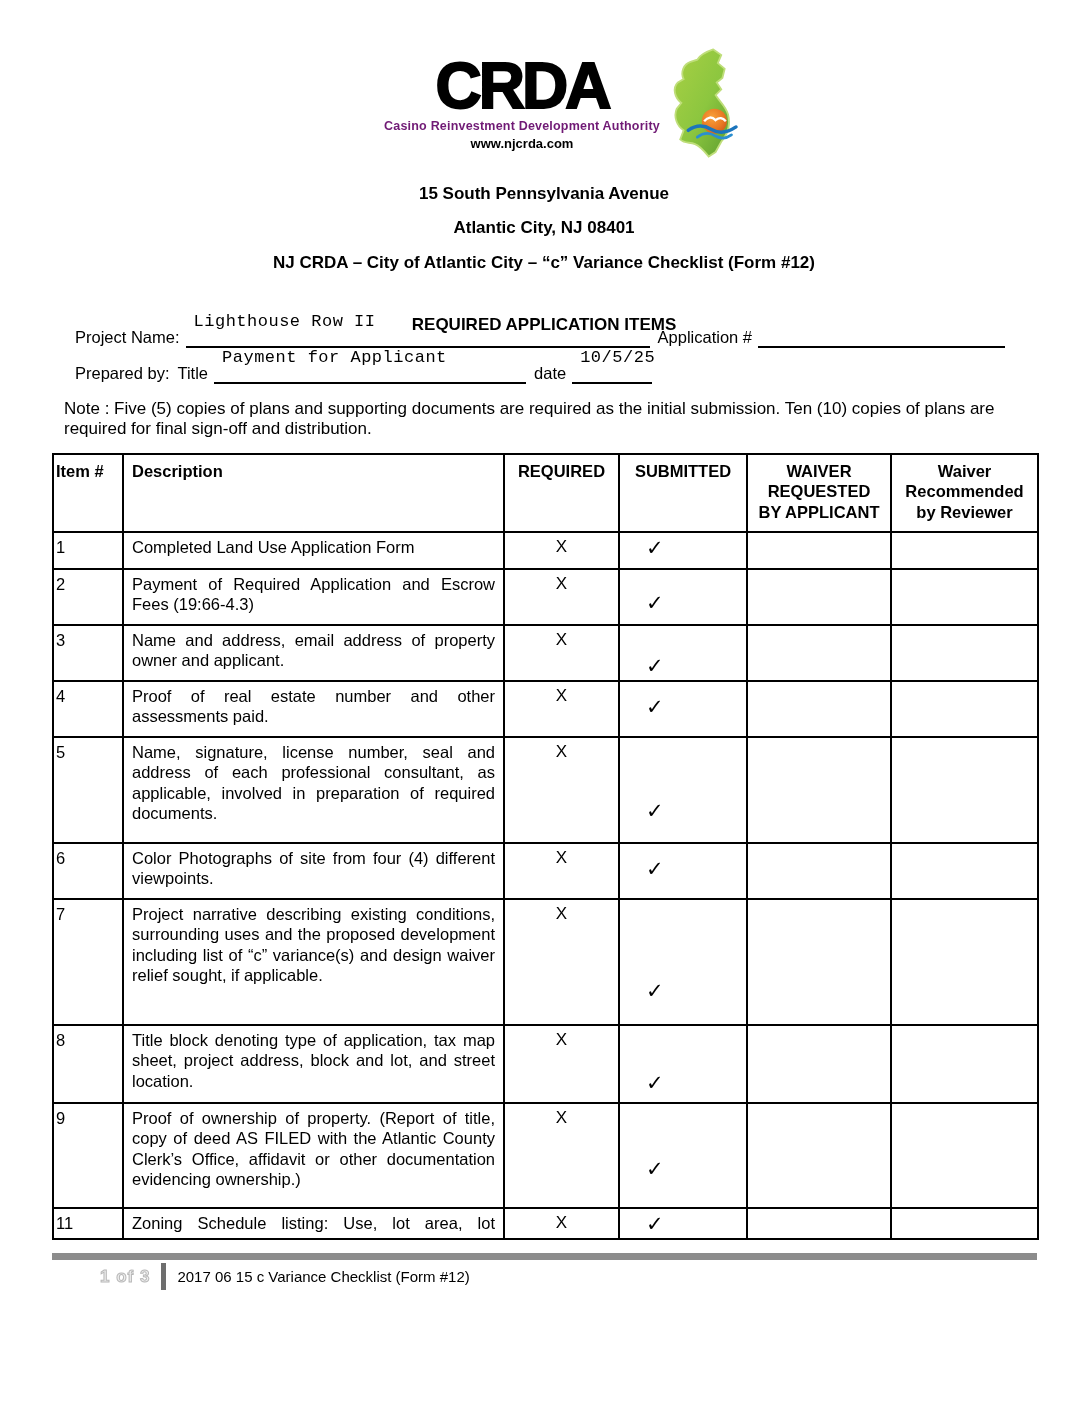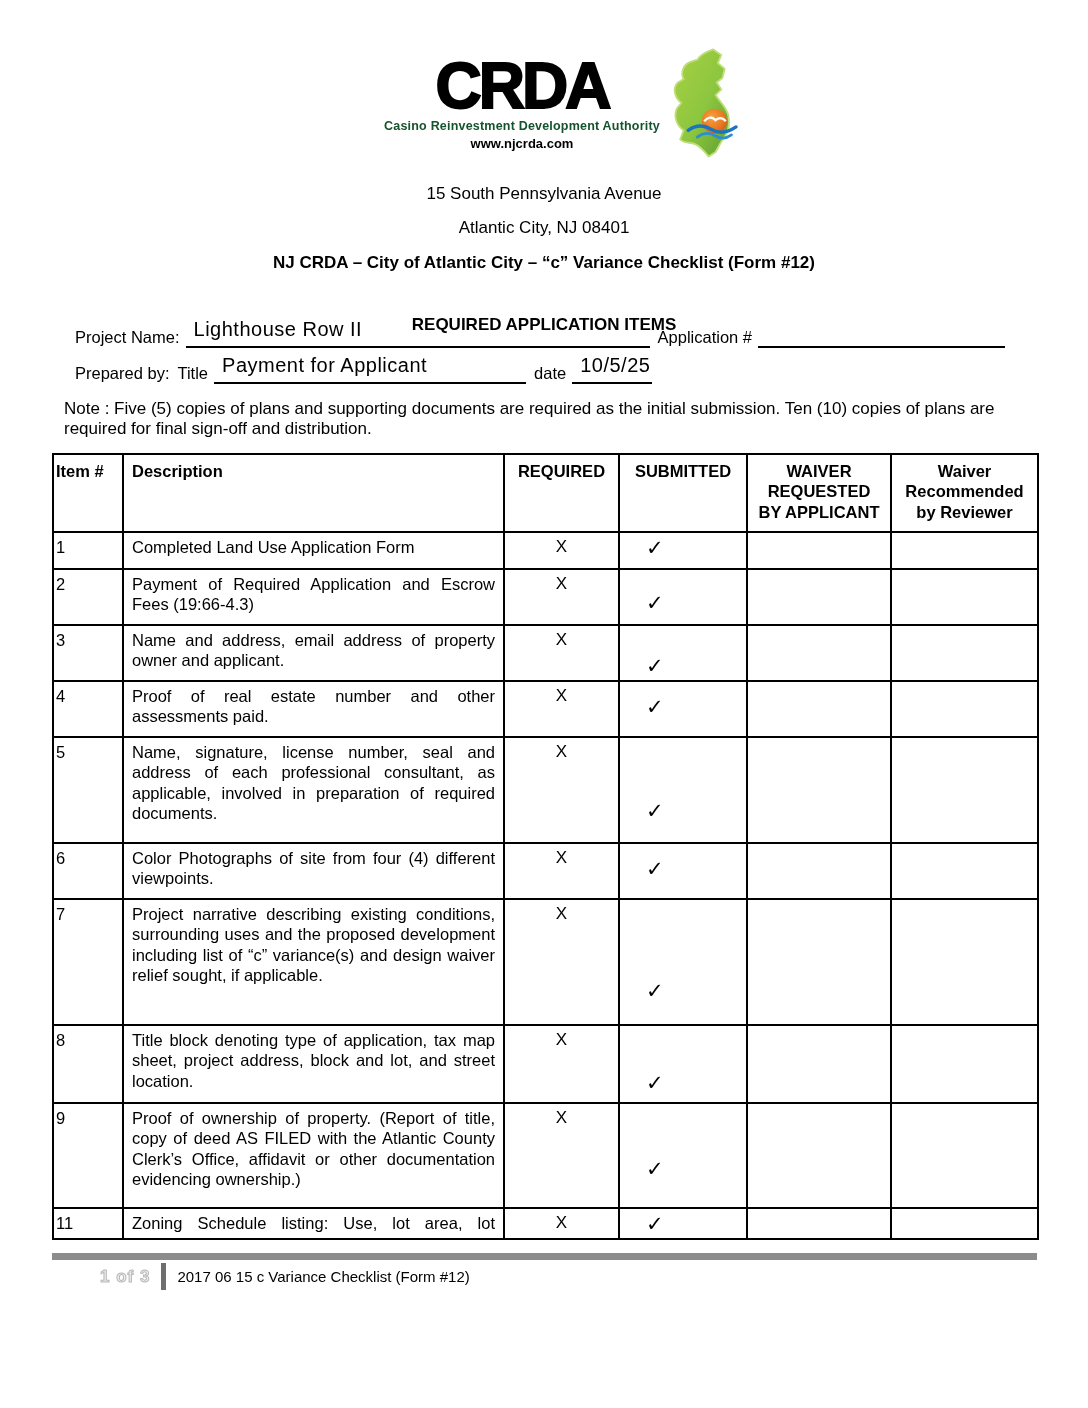--- a/index.html
+++ b/index.html
@@ -10,38 +10,38 @@
     font-family: "Liberation Sans", sans-serif;
   }
 
   
   .logo-row { display: flex; justify-content: center; align-items: flex-start; padding-top: 52px; height: 170px; }
   .logo-text { text-align: center; padding-top: 2px; margin-left: 40px; }
   .logo-acronym {
     font-size: 64px; font-weight: bold; letter-spacing: -3px; line-height: 1.0;
     -webkit-text-stroke: 2px #000;
   }
-  .logo-tagline { color: #14532d; font-size: 12.5px; font-weight: bold; margin-top: 1px; letter-spacing: 0.2px; }
+  .logo-tagline { color: #701a75; font-size: 12.5px; font-weight: bold; margin-top: 1px; letter-spacing: 0.2px; }
   .logo-website { font-size: 13px; font-weight: bold; margin-top: 3px; }
   .nj-svg { width: 82px; height: 114px; margin-left: 2px; margin-top: -6px; }
 
   
-  .addr  { text-align: center; font-weight: normal; font-size: 17px; margin-top: 14px; }
+  .addr  { text-align: center; font-weight: bold; font-size: 17px; margin-top: 14px; }
   .doc-title { text-align: center; font-weight: bold; font-size: 17px; margin-top: 15px; }
 
   
   .section-heading { text-align: center; font-weight: bold; font-size: 17px; margin-top: 42px; }
   .form-line { display: flex; align-items: flex-end; margin-left: 75px; font-size: 16.5px; white-space: nowrap; }
   .form-line.line1 { margin-top: -14px; }
   .form-line.line2 { margin-top: 9px; }
   .blank {
     display: inline-flex; align-items: flex-end;
     border-bottom: 2px solid #000; height: 27px; margin-left: 6px;
   }
-  .fill { font-size: 20px; line-height: 1.1; padding: 0 0 6px 8px; letter-spacing: 0.5px; }
+  .fill { font-size: 17px; line-height: 1.1; padding: 0 0 14px 8px; letter-spacing: 0.5px; font-family: Liberation Mono, monospace; }
   .b-project { width: 464px; }
   .b-appnum  { width: 247px; }
   .b-prepared { width: 345px; }
   .b-title   { width: 312px; }
   .b-date    { width: 80px; }
   .lbl { padding-bottom: 1px; }
   .lbl.after { margin-left: 8px; }
 
   .note { margin: 15px 0 0 64px; width: 950px; font-size: 17px; line-height: 1.2; }
 

